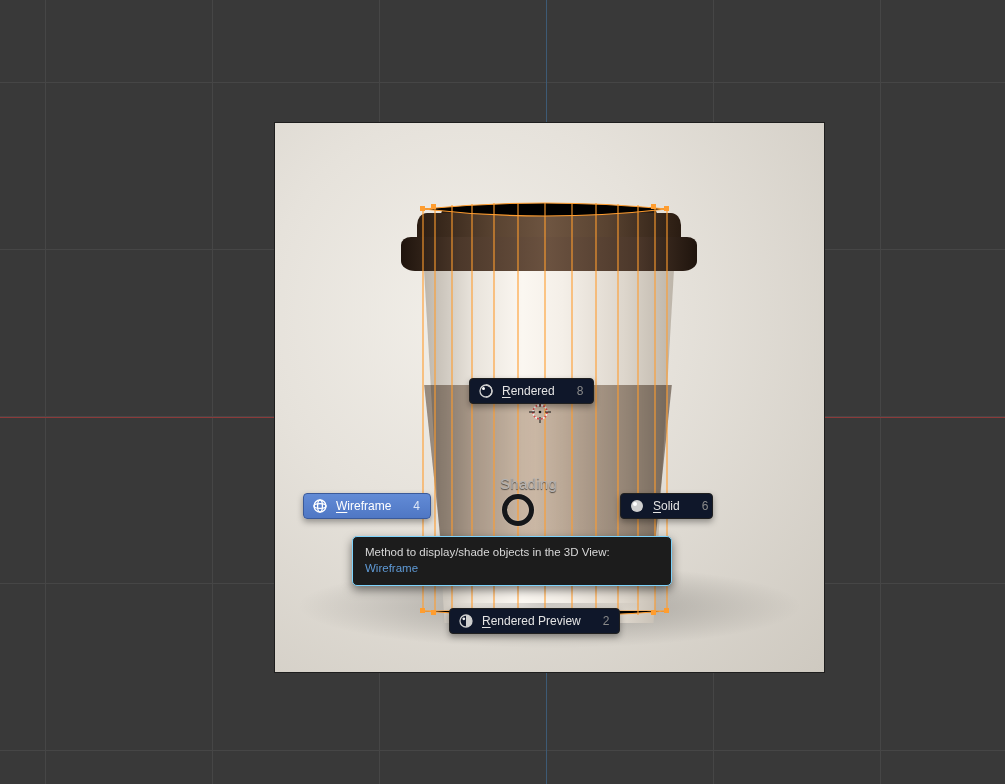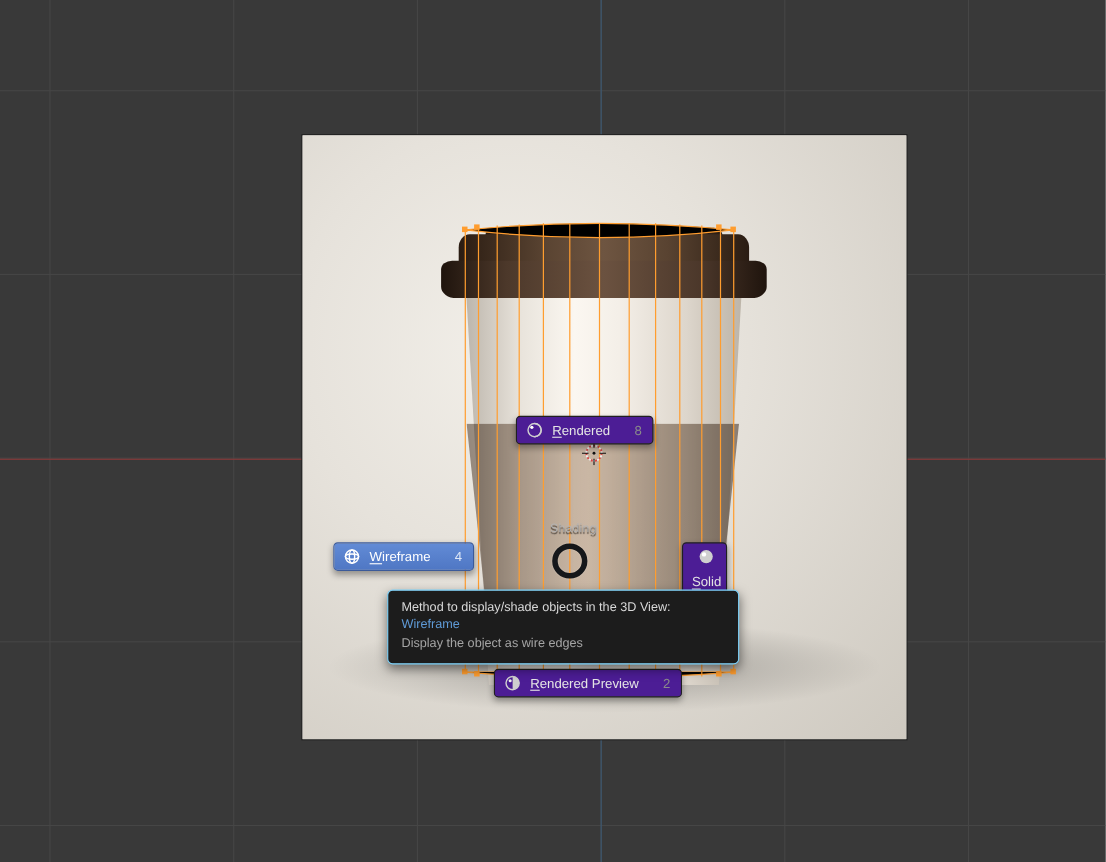--- a/index.html
+++ b/index.html
@@ -93,33 +93,33 @@
   
   .cursor3d {
     position:absolute; left: 540px; top: 412px; width: 22px; height: 22px;
     transform: translate(-50%,-50%);
   }
   .cursor3d svg circle.dash { stroke-dasharray: 2 2; }
 
   
   .pie-label {
     position:absolute; left: 500px; top: 475px;
-    color:#b3b3b3; font-size:11px; text-shadow: 0 1px 1px rgba(0,0,0,0.6);
+    color:#b3b3b3; font-size:15px; text-shadow: 0 1px 1px rgba(0,0,0,0.6);
     letter-spacing:0.3px;
   }
   .pie-ring {
     position:absolute; left: 502px; top: 494px; width: 32px; height: 32px;
     border: 5px solid #15171a; border-radius:50%;
     box-shadow: 0 0 0 1px rgba(255,255,255,0.08), inset 0 0 0 1px rgba(255,255,255,0.08);
   }
 
   .pie-item {
     position:absolute;
     display:flex; align-items:center; gap:8px;
-    background:#4c1d95;
+    background:#0f172a;
     border:1px solid #202020;
     border-radius:4px;
     padding: 4px 10px 4px 8px;
     color:#e4e4e4; font-size:12px;
     box-shadow: 0 3px 6px rgba(0,0,0,0.35);
     cursor:pointer;
     white-space: nowrap;
   }
   .pie-item .ico { width:16px; height:16px; flex: 0 0 16px; }
   .pie-item .lbl { }
@@ -128,21 +128,21 @@
   .pie-item.active {
     background: linear-gradient(#628bd6,#4f77c4);
     border-color:#3b5a99;
     color:#fff;
   }
   .pie-item.active .key { color:#dce6f7; }
 
   
   .pi-rendered { left:469px; top:378px; }
   .pi-wireframe { left:303px; top:493px; }
-  .pi-solid { left:620px; top:493px; padding-right:4px;flex-direction:column;}
+  .pi-solid { left:620px; top:493px; padding-right:4px;}
   .pi-matprev { left:449px; top:608px; }
 
   
   .tooltip {
     position:absolute; left:352px; top:536px; width:320px;
     background:#1c1c1c; color:#d8d8d8;
     border:1px solid #7dd3fc; border-radius:5px;
     padding:8px 12px 9px 12px; font-size:11.5px;
     box-shadow: 0 4px 10px rgba(0,0,0,0.5);
     line-height:1.35;
@@ -270,14 +270,13 @@
         <path d="M8 2 A6 6 0 0 1 8 14 Z" fill="#cfcfcf"></path>
         <circle cx="5.8" cy="5.8" r="1.4" fill="#efefef"></circle>
       </svg>
   </span>
   <span class="lbl">Rendered Preview</span>
   <span class="key">2</span>
 </div>
 
 <div class="tooltip">
   <span>Method to display/shade objects in the 3D View: </span><span class="hl">Wireframe</span>
-  <span class="sub">Display the object as wire edges</span>
 </div>
 
 </body></html>

